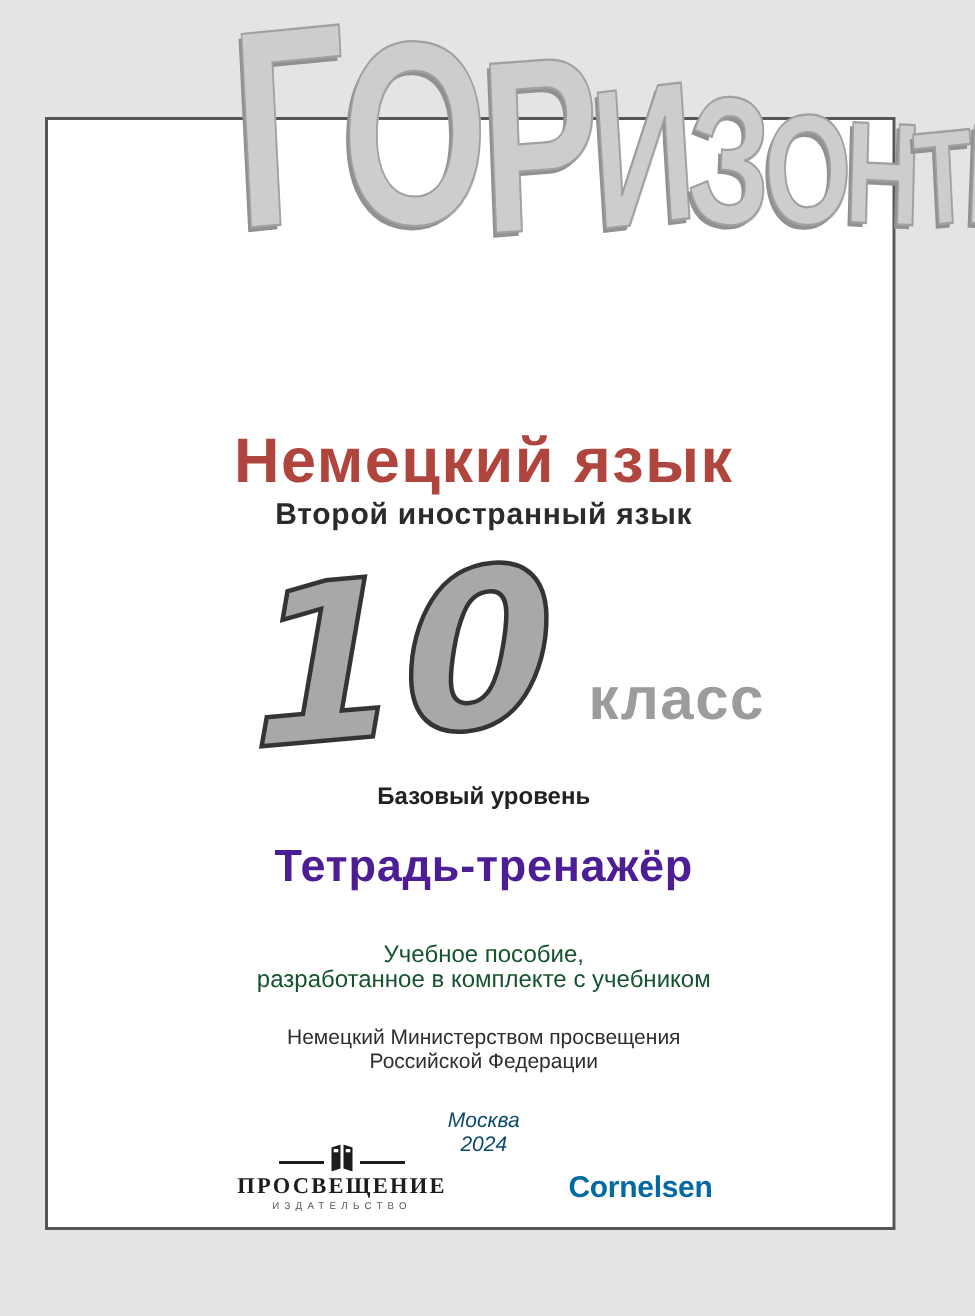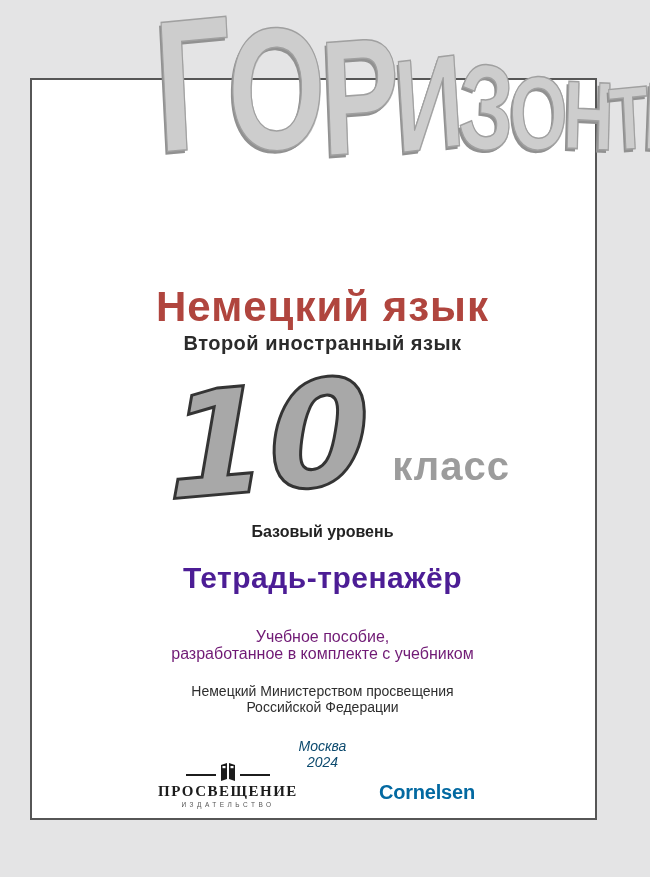--- a/index.html
+++ b/index.html
@@ -79,21 +79,21 @@
   }
   .grade-label{
     font-size:40px;font-weight:bold;
     color:#9c9c9c;letter-spacing:1px;
     margin-bottom:8px;
     text-align:right;
   }
   
   .level{top:443px;font-size:16px;font-weight:bold;color:#222;}
   .book-type{top:481px;font-size:30px;font-weight:bold;color:#4c1d95;letter-spacing:0.5px;}
-  .edition-note{top:548px;font-size:16px;line-height:17px;color:#701a75;}
+  .edition-note{top:548px;font-size:16px;line-height:17px;color:#14532d;}
   .approval{top:604px;font-size:14px;line-height:15.5px;color:#2e2e2e;}
   .imprint{top:658px;font-size:14px;line-height:16px;color:#0c4a6e;font-style:italic;}
   
   .prosv{
     position:absolute;left:116px;top:683px;width:160px;
     text-align:center;line-height:1;
   }
   .prosv-top{
     display:flex;align-items:center;justify-content:center;
     margin-bottom:3px;

